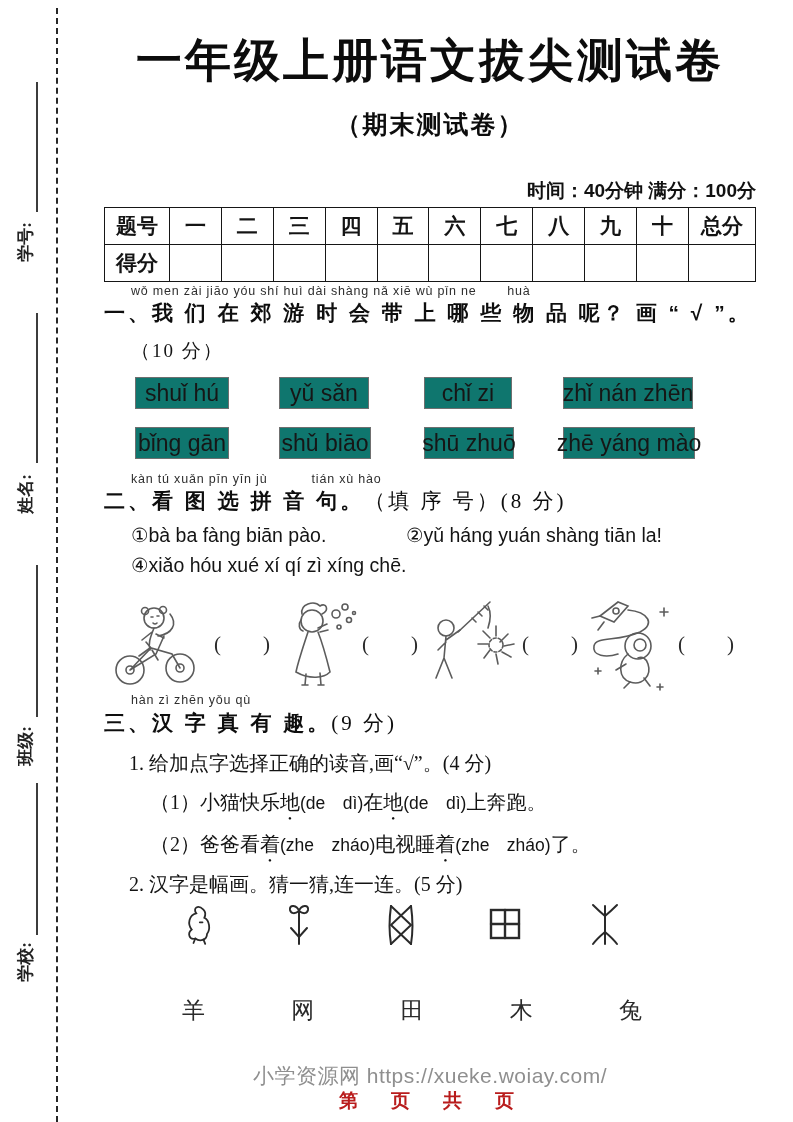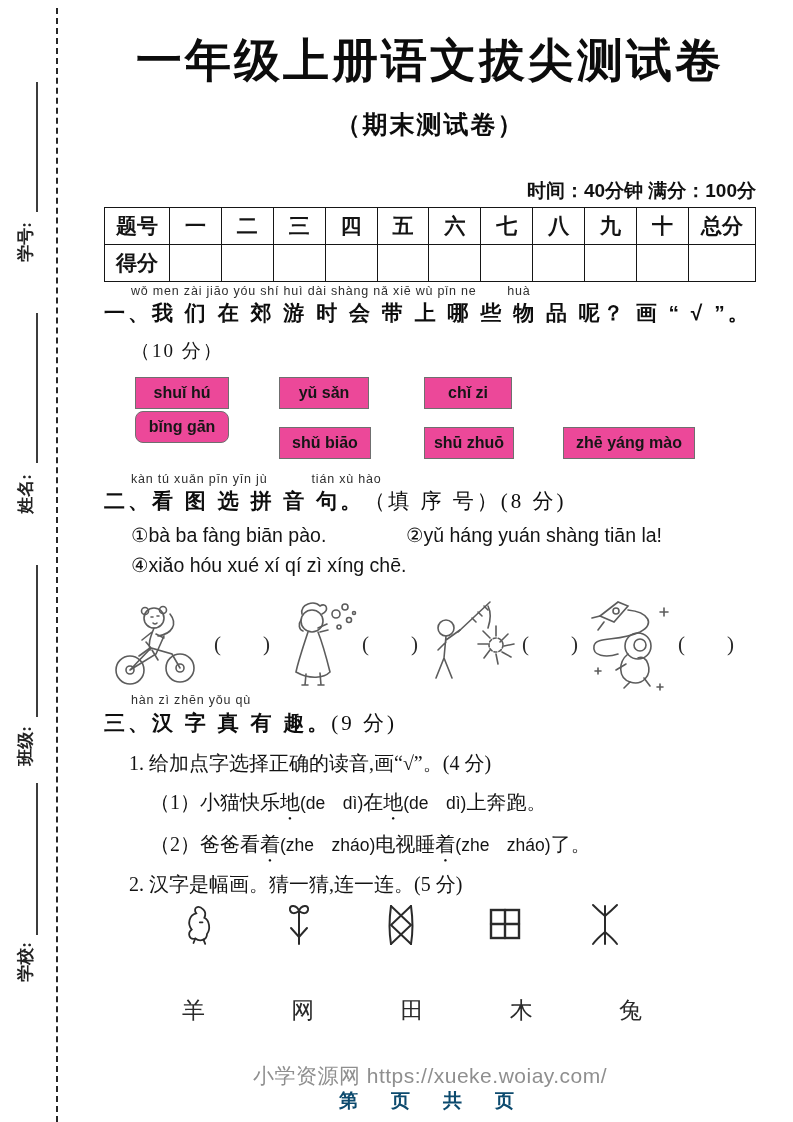--- a/index.html
+++ b/index.html
@@ -36,22 +36,22 @@
   .pinyin{position:absolute;font-size:12.5px;color:#2e2e2e;letter-spacing:0.8px;
           white-space:nowrap;}
   .hanzi{position:absolute;font-size:21px;font-weight:bold;letter-spacing:3px;
          white-space:nowrap;color:#0e0e0e;}
   .kai{font-family:"Liberation Serif",serif;font-weight:normal;}
   .score-note{position:absolute;font-family:"Liberation Serif",serif;font-size:19px;
               letter-spacing:2px;color:#141414;white-space:nowrap;}
 
   
   .wbox{position:absolute;height:30px;border:1.3px solid #6f6f6f;display:flex;
-        align-items:center;justify-content:center;font-size:16px;color:#161616;
-        white-space:nowrap;background:#ec4899;font-weight:bold;}
+        align-items:center;justify-content:center;font-size:23px;color:#161616;
+        white-space:nowrap;background:#0f766e;}
 
   
   .opts{position:absolute;left:131px;top:524px;width:610px;display:grid;
         grid-template-columns:275px 335px;row-gap:7px;font-size:19.5px;color:#141414;}
   .opt{white-space:nowrap;}
 
   
   .imgrow{position:absolute;left:106px;top:594px;width:600px;height:100px;
           display:flex;justify-content:space-between;align-items:center;}
   .imgcell{display:flex;align-items:center;}
@@ -70,21 +70,21 @@
   .pictos{position:absolute;left:180px;top:900px;width:442px;height:50px;
           display:flex;justify-content:space-between;align-items:center;}
   .chars{position:absolute;left:182px;top:995px;width:460px;display:flex;
          justify-content:space-between;font-family:"Liberation Serif",serif;
          font-size:23px;color:#2a2a2a;}
 
   
   .foot-src{position:absolute;left:100px;top:1062px;width:660px;text-align:center;
             font-size:21px;color:#8f8f8f;letter-spacing:0.5px;}
   .foot-page{position:absolute;left:100px;top:1088px;width:660px;text-align:center;
-             font-size:19px;font-weight:bold;letter-spacing:7px;color:#0c4a6e;}
+             font-size:19px;font-weight:bold;letter-spacing:7px;color:#b91c1c;}
 </style>
 </head>
 <body>
 
 <div id="page">
 
   <div class="dash-line"></div>
 
   <div class="stub-line" style="top:82px;height:130px;"></div>
   <div class="stub-label" style="top:219px;">学号:</div>
@@ -135,21 +135,22 @@
   </tbody>
     </table>
 
   <div class="pinyin" style="left:131px;top:283px;">wǒ men zài jiāo yóu shí huì dài shàng nǎ xiē wù pǐn ne　　 huà</div>
   <div class="hanzi" style="left:104px;top:299px;">一、我 们 在 郊 游 时 会 带 上 哪 些 物 品 呢？ 画 “ √ ”。</div>
   <div class="score-note" style="left:131px;top:338px;">（10 分）</div>
 
   <div class="wbox" style="left:135px;top:377px;width:92px;">shuǐ hú</div>
   <div class="wbox" style="left:279px;top:377px;width:88px;">yǔ sǎn</div>
   <div class="wbox" style="left:424px;top:377px;width:86px;">chǐ zi</div>
-  <div class="wbox" style="left:135px;top:411px;width:92px;border-radius:8px;">bǐng gān</div>
+  <div class="wbox" style="left:563px;top:377px;width:128px;">zhǐ nán zhēn</div>
+  <div class="wbox" style="left:135px;top:427px;width:92px;">bǐng gān</div>
   <div class="wbox" style="left:279px;top:427px;width:90px;">shǔ biāo</div>
   <div class="wbox" style="left:424px;top:427px;width:88px;">shū zhuō</div>
   <div class="wbox" style="left:563px;top:427px;width:130px;">zhē yáng mào</div>
 
   <div class="pinyin" style="left:131px;top:471px;">kàn  tú  xuǎn  pīn  yīn  jù　　　 tián  xù  hào</div>
   <div class="hanzi" style="left:104px;top:487px;"><span>二、看 图 选 拼 音 句。</span><span class="kai">（填 序 号）(8 分)</span></div>
 
   <div class="opts">
     <div class="opt">①bà ba fàng biān pào.</div>
     <div class="opt">②yǔ háng yuán shàng tiān la!</div>

